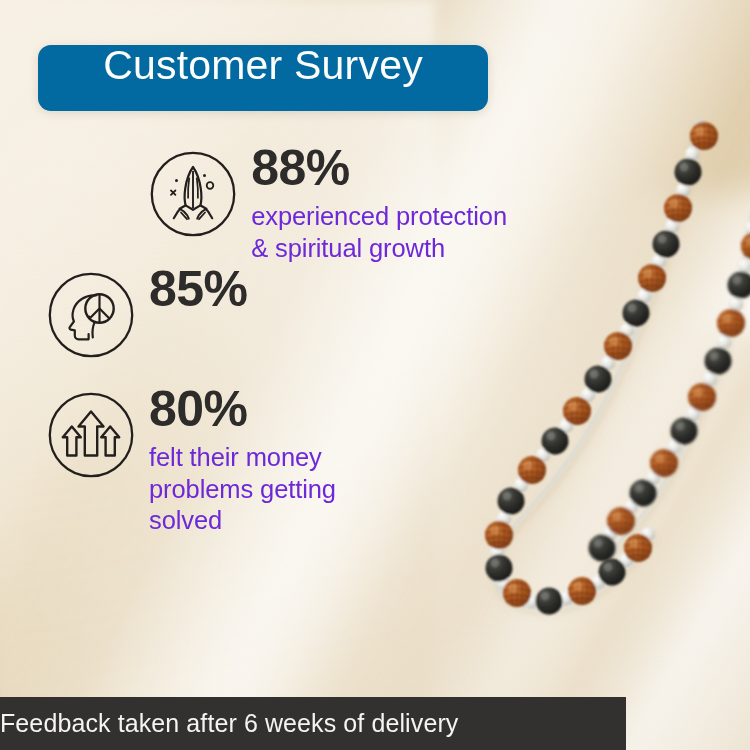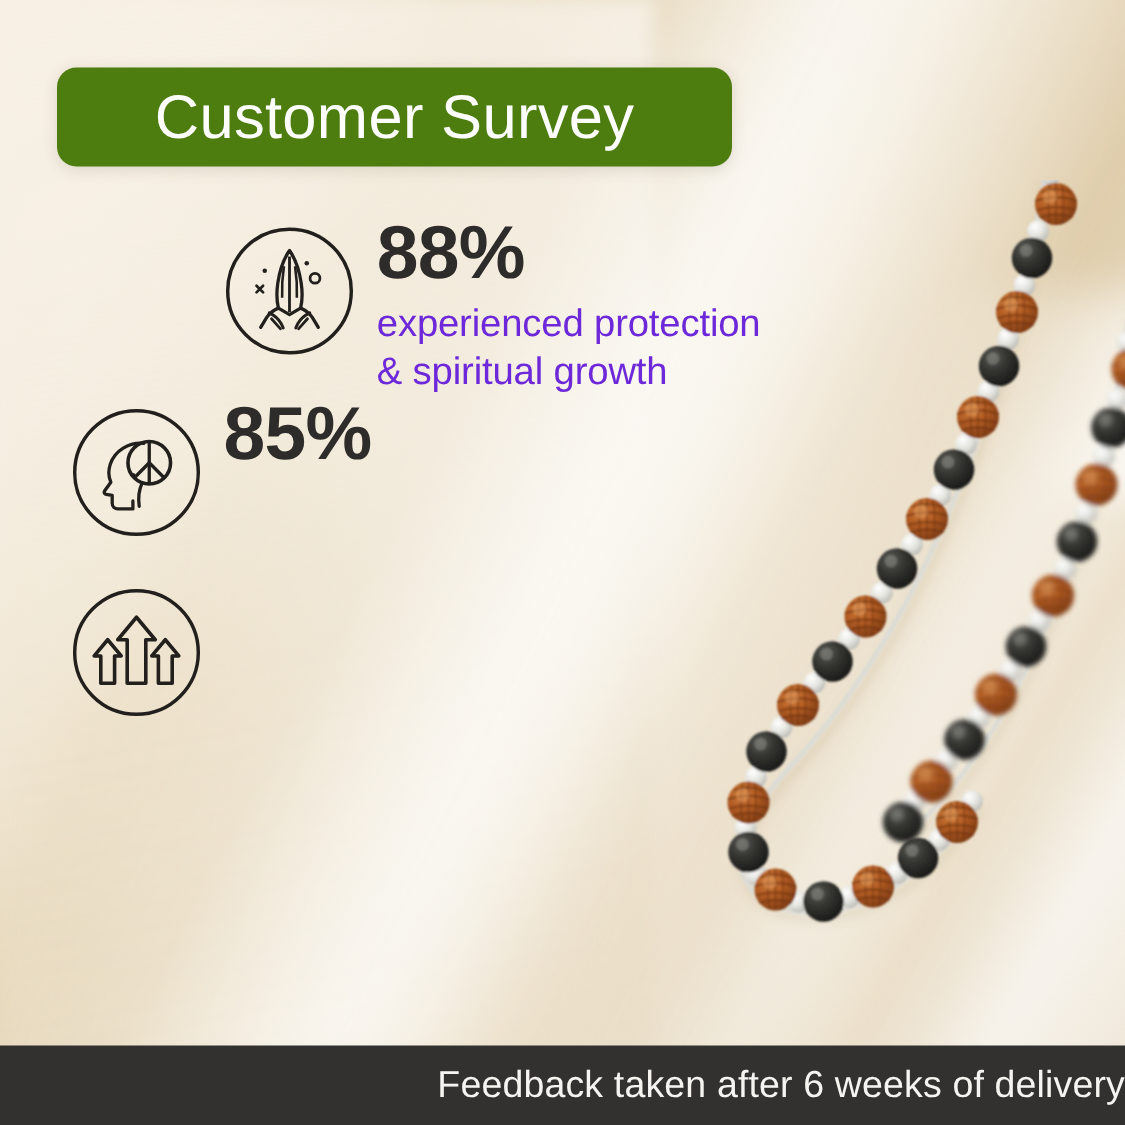--- a/index.html
+++ b/index.html
@@ -125,24 +125,23 @@
     pointer-events: none;
   }
 
   
   .title-badge {
     position: absolute;
     left: 38px;
     top: 45px;
     width: 450px;
     height: 66px;
-    background: #4d7c0f;
+    background: #0369a1;
     border-radius: 13px;
     display: flex;
-    align-items: center;
     justify-content: center;
     box-shadow: 0 2px 10px rgba(80,65,40,0.14);
   }
   .title-badge .title-text {
     color: #fdfdfb;
     font-size: 41px;
     font-weight: 400;
     letter-spacing: 0.2px;
     line-height: 1;
     white-space: nowrap;
@@ -191,26 +190,26 @@
     letter-spacing: -0.1px;
     margin: 7px 0 0 0;
     white-space: pre-line;
   }
 
   
   .footer-bar {
     position: absolute;
     left: 0;
     bottom: 0;
-    width: 750px;
+    width: 626px;
     height: 53px;
     background: #333130;
     display: flex;
     align-items: center;
-    justify-content: flex-end;
+    justify-content: flex-start;
   }
   .footer-bar .footer-text {
     color: #f6f4f0;
     font-size: 25px;
     font-weight: 400;
     letter-spacing: 0.1px;
     line-height: 1;
     white-space: nowrap;
   }
 </style>
@@ -413,20 +412,26 @@
         <svg viewBox="0 0 88 88">
           <circle cx="44" cy="44" r="41.2" fill="none" stroke="#221f1d" stroke-width="2.3"></circle>
 
           <path d="M44 20.5 L56.5 35.5 L50.2 35.5 L50.2 64.5 L37.8 64.5 L37.8 35.5 L31.5 35.5 Z" fill="none" stroke="#221f1d" stroke-width="2.4" stroke-linejoin="round"></path>
 
           <path d="M24.8 35.5 L33.8 46.3 L29.4 46.3 L29.4 64.5 L20.2 64.5 L20.2 46.3 L15.8 46.3 Z" fill="none" stroke="#221f1d" stroke-width="2.4" stroke-linejoin="round"></path>
 
           <path d="M63.2 35.5 L72.2 46.3 L67.8 46.3 L67.8 64.5 L58.6 64.5 L58.6 46.3 L54.2 46.3 Z" fill="none" stroke="#221f1d" stroke-width="2.4" stroke-linejoin="round"></path>
         </svg>
       </span>
+      <div class="stat-text">
+        <div class="pct">80%</div>
+        <div class="desc">felt their money
+problems getting
+solved</div>
+      </div>
     </div>
 
   </div>
 
   <div class="footer-bar">
     <span class="footer-text">Feedback taken after 6 weeks of delivery</span>
   </div>
 
 </div>
 

